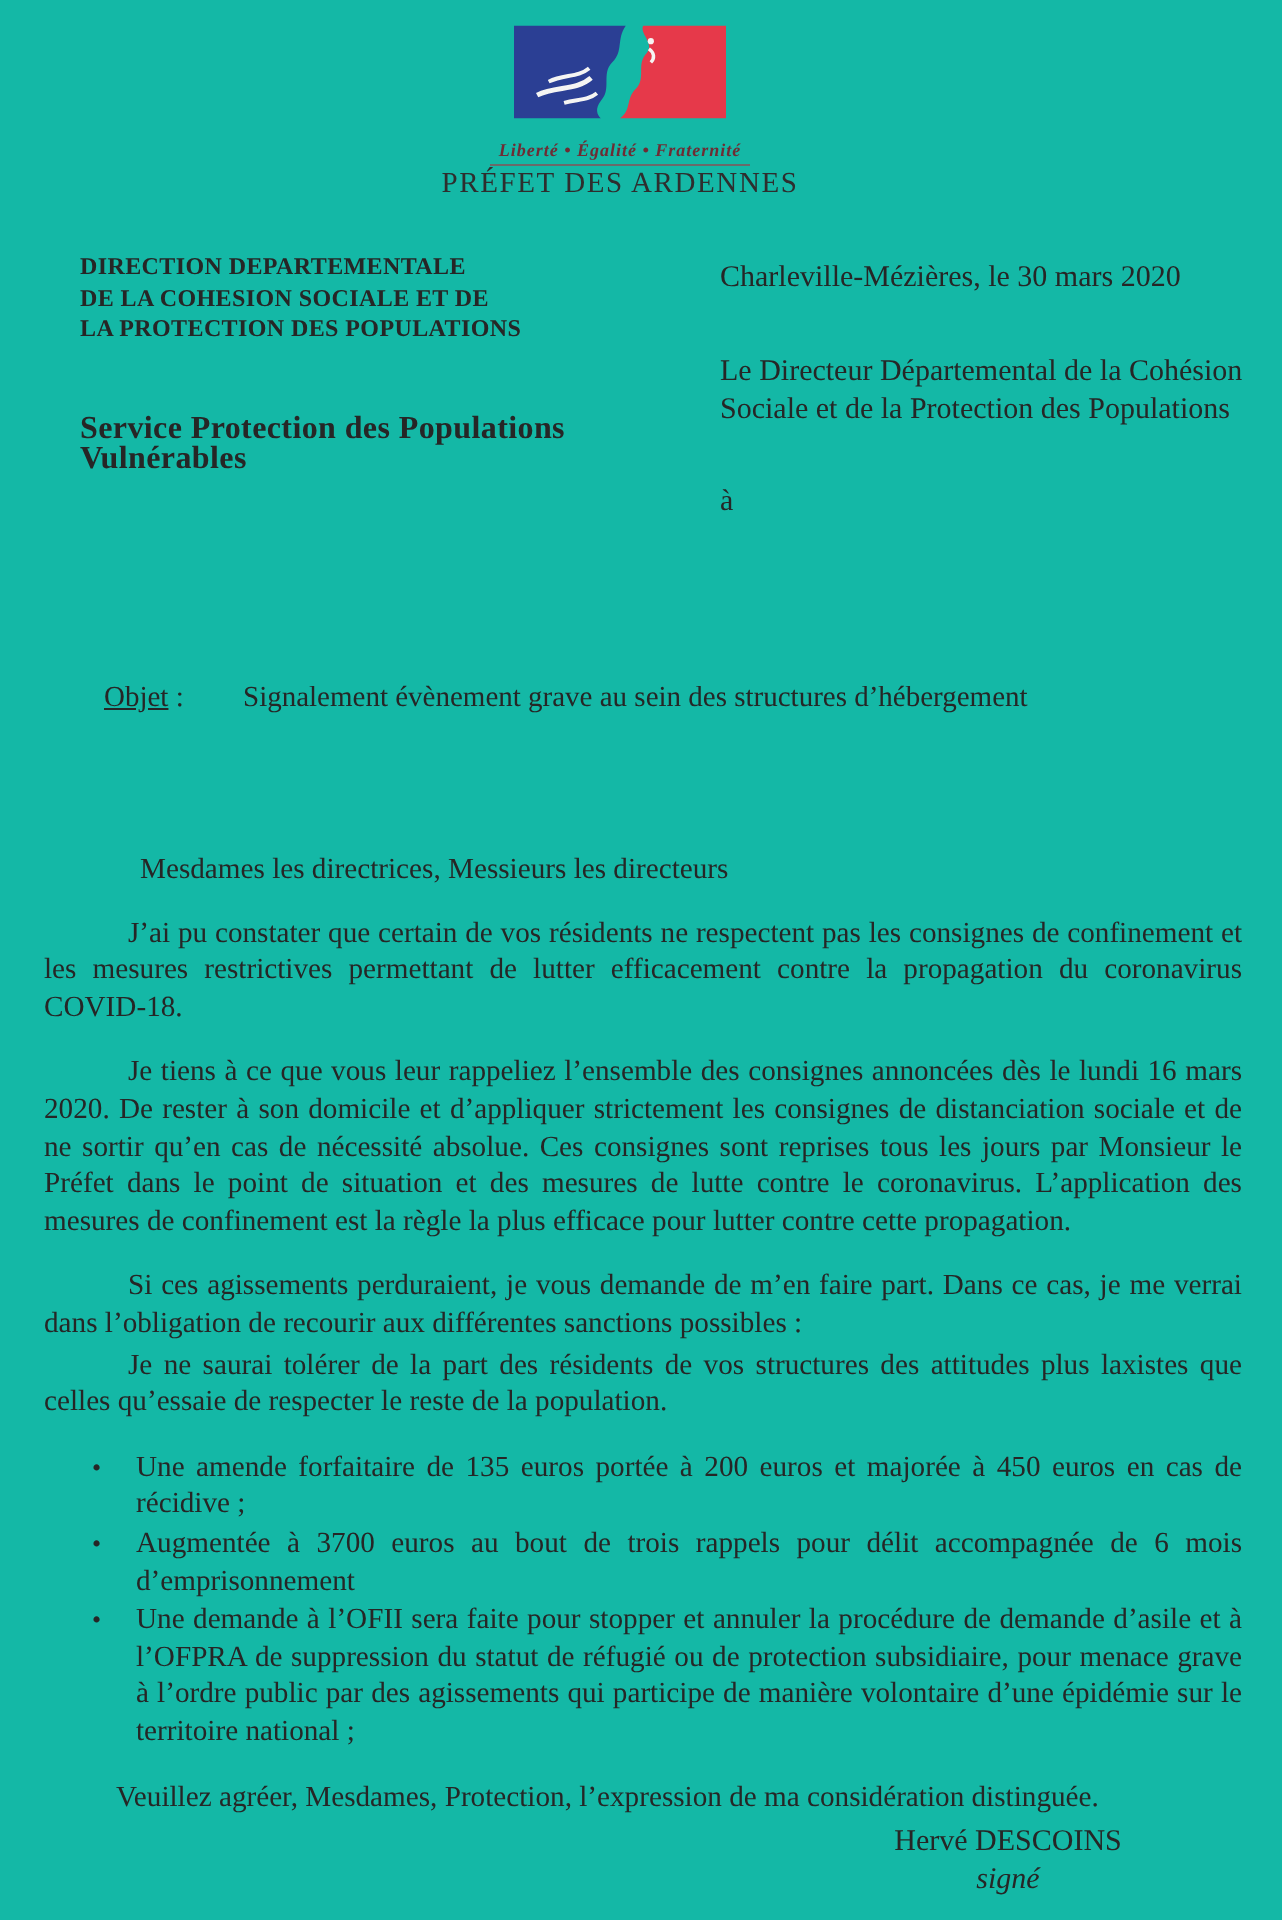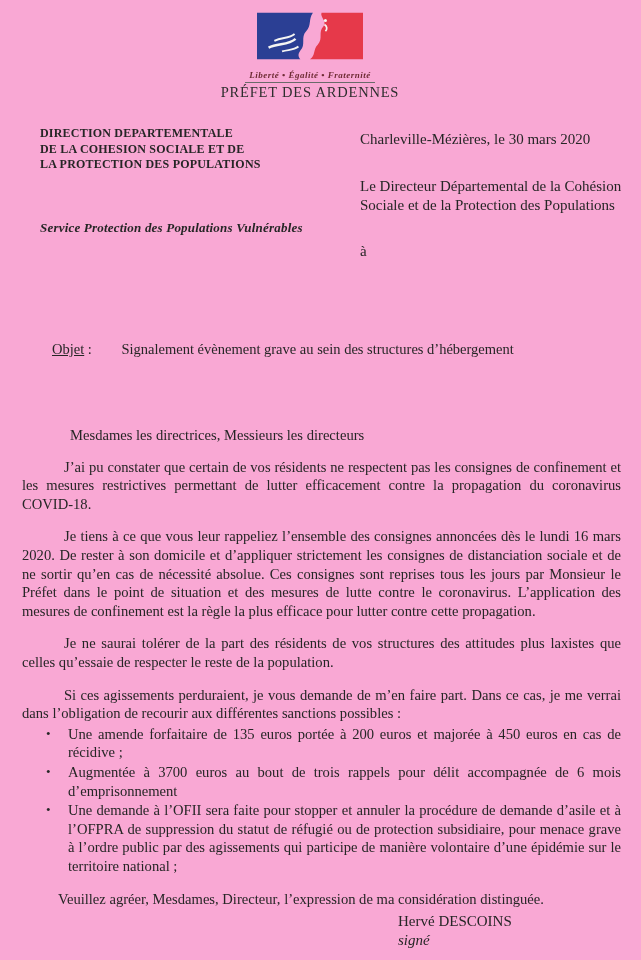--- a/index.html
+++ b/index.html
@@ -5,21 +5,21 @@
   html, body { margin: 0; padding: 0; }
   body {
     background: #e9e9e7;
     font-family: "Liberation Serif", "DejaVu Serif", serif;
   }
   .page {
     position: relative;
     width: 641px;
     height: 960px;
     margin: 0 auto;
-    background: #f9a8d4;
+    background: #14b8a6;
     color: #262626;
     overflow: hidden;
   }
 
   
   .letterhead {
     position: absolute;
     top: 12px;
     left: 0;
     width: 620px;
@@ -61,23 +61,22 @@
     position: absolute;
     left: 40px;
     top: 126px;
     width: 300px;
     font-weight: bold;
     font-size: 12px;
     line-height: 15.5px;
     letter-spacing: 0.2px;
   }
   .sender .service {
-    margin-top: 47px;
-    font-size: 13px;
-    font-style: italic;
+    margin-top: 34px;
+    font-size: 16px;
   }
   .recipient {
     position: absolute;
     left: 360px;
     top: 130px;
     width: 262px;
     font-size: 15px;
     line-height: 19px;
   }
   .recipient .from { margin-top: 28px; }
@@ -130,20 +129,21 @@
     font-size: 13px;
   }
   .closing { margin: 15px 0 0 36px; }
 
   
   .signature {
     position: absolute;
     left: 398px;
     top: 912px;
     width: 212px;
+    text-align: center;
     font-size: 15px;
     line-height: 19px;
   }
   .sig-note { font-style: italic; }
 </style>
 </head>
 <body>
 
 <div class="page">
 
@@ -180,28 +180,28 @@
 
   <div class="subject">
     <span class="label">Objet</span><span> :</span>
     <span class="text">Signalement évènement grave au sein des structures d’hébergement</span>
   </div>
 
   <main class="body">
     <p class="salutation">Mesdames les directrices, Messieurs les directeurs</p>
     <p class="para">J’ai pu constater que certain de vos résidents ne respectent pas les consignes de confinement et les mesures restrictives permettant de lutter efficacement contre la propagation du coronavirus COVID-18.</p>
     <p class="para"><span>Je tiens à ce que vous leur rappeliez l’ensemble des consignes annoncées dès le lundi 16 mars 2020. De rester à son domicile et d’appliquer </span><span class="bold">strictement</span><span> les consignes de </span><span class="bold">distanciation sociale</span><span> et de ne sortir qu’en cas de </span><span class="bold">nécessité absolue</span><span>. Ces consignes sont reprises tous les jours par Monsieur le Préfet dans le point de situation et des mesures de lutte contre le coronavirus. L’application des mesures de confinement est la règle la plus efficace pour lutter contre cette propagation.</span></p>
+    <p class="para tight">Si ces agissements perduraient, je vous demande de m’en faire part. Dans ce cas, je me verrai dans l’obligation de recourir aux différentes sanctions possibles :</p>
     <p class="para">Je ne saurai tolérer de la part des résidents de vos structures des attitudes plus laxistes que celles qu’essaie de respecter le reste de la population.</p>
-    <p class="para tight">Si ces agissements perduraient, je vous demande de m’en faire part. Dans ce cas, je me verrai dans l’obligation de recourir aux différentes sanctions possibles :</p>
     <ul class="sanctions">
         <li>Une amende forfaitaire de 135 euros portée à 200 euros et majorée à 450 euros en cas de récidive ;</li>
         <li>Augmentée à 3700 euros au bout de trois rappels pour délit accompagnée de 6 mois d’emprisonnement</li>
         <li>Une demande à l’OFII sera faite pour stopper et annuler la procédure de demande d’asile et à l’OFPRA de suppression du statut de réfugié ou de protection subsidiaire, pour menace grave à l’ordre public par des agissements qui participe de manière volontaire d’une épidémie sur le territoire national ;</li>
       </ul>
-    <p class="closing">Veuillez agréer, Mesdames, Directeur, l’expression de ma considération distinguée.</p>
+    <p class="closing">Veuillez agréer, Mesdames, Protection, l’expression de ma considération distinguée.</p>
   </main>
 
   <footer class="signature">
     <div class="sig-name">Hervé DESCOINS</div>
     <div class="sig-note">signé</div>
   </footer>
 
 </div>
 
 </body></html>

